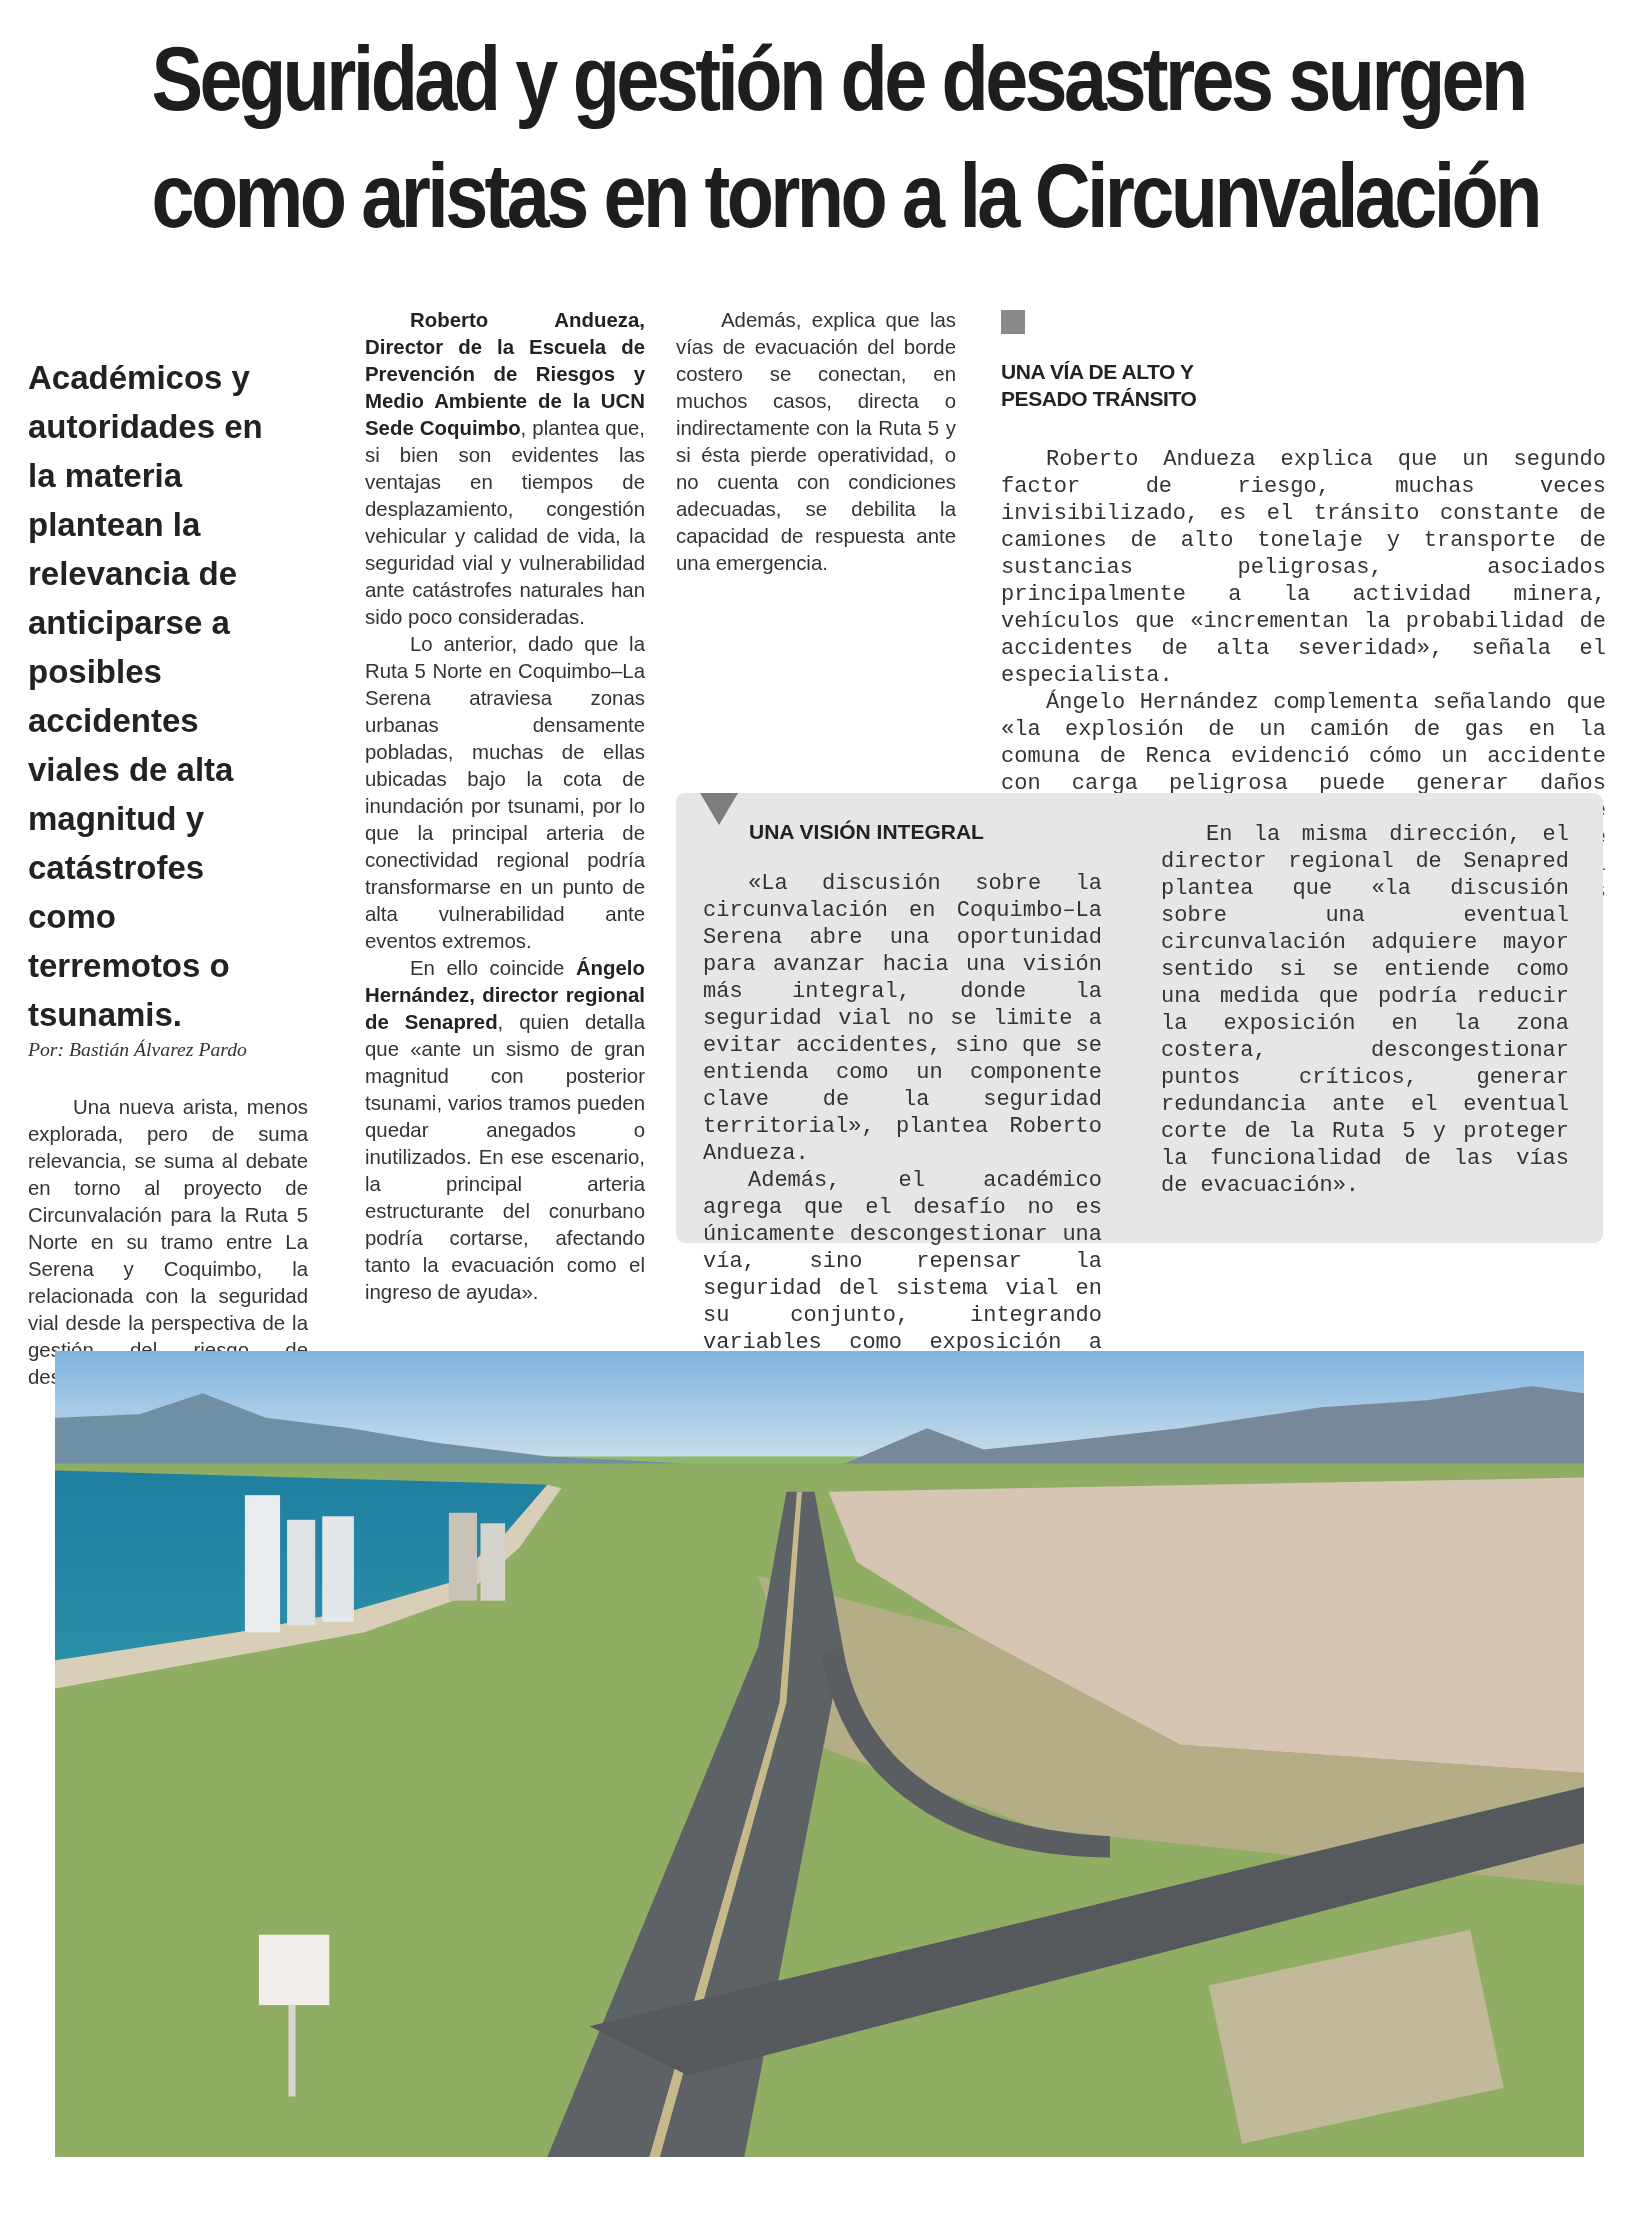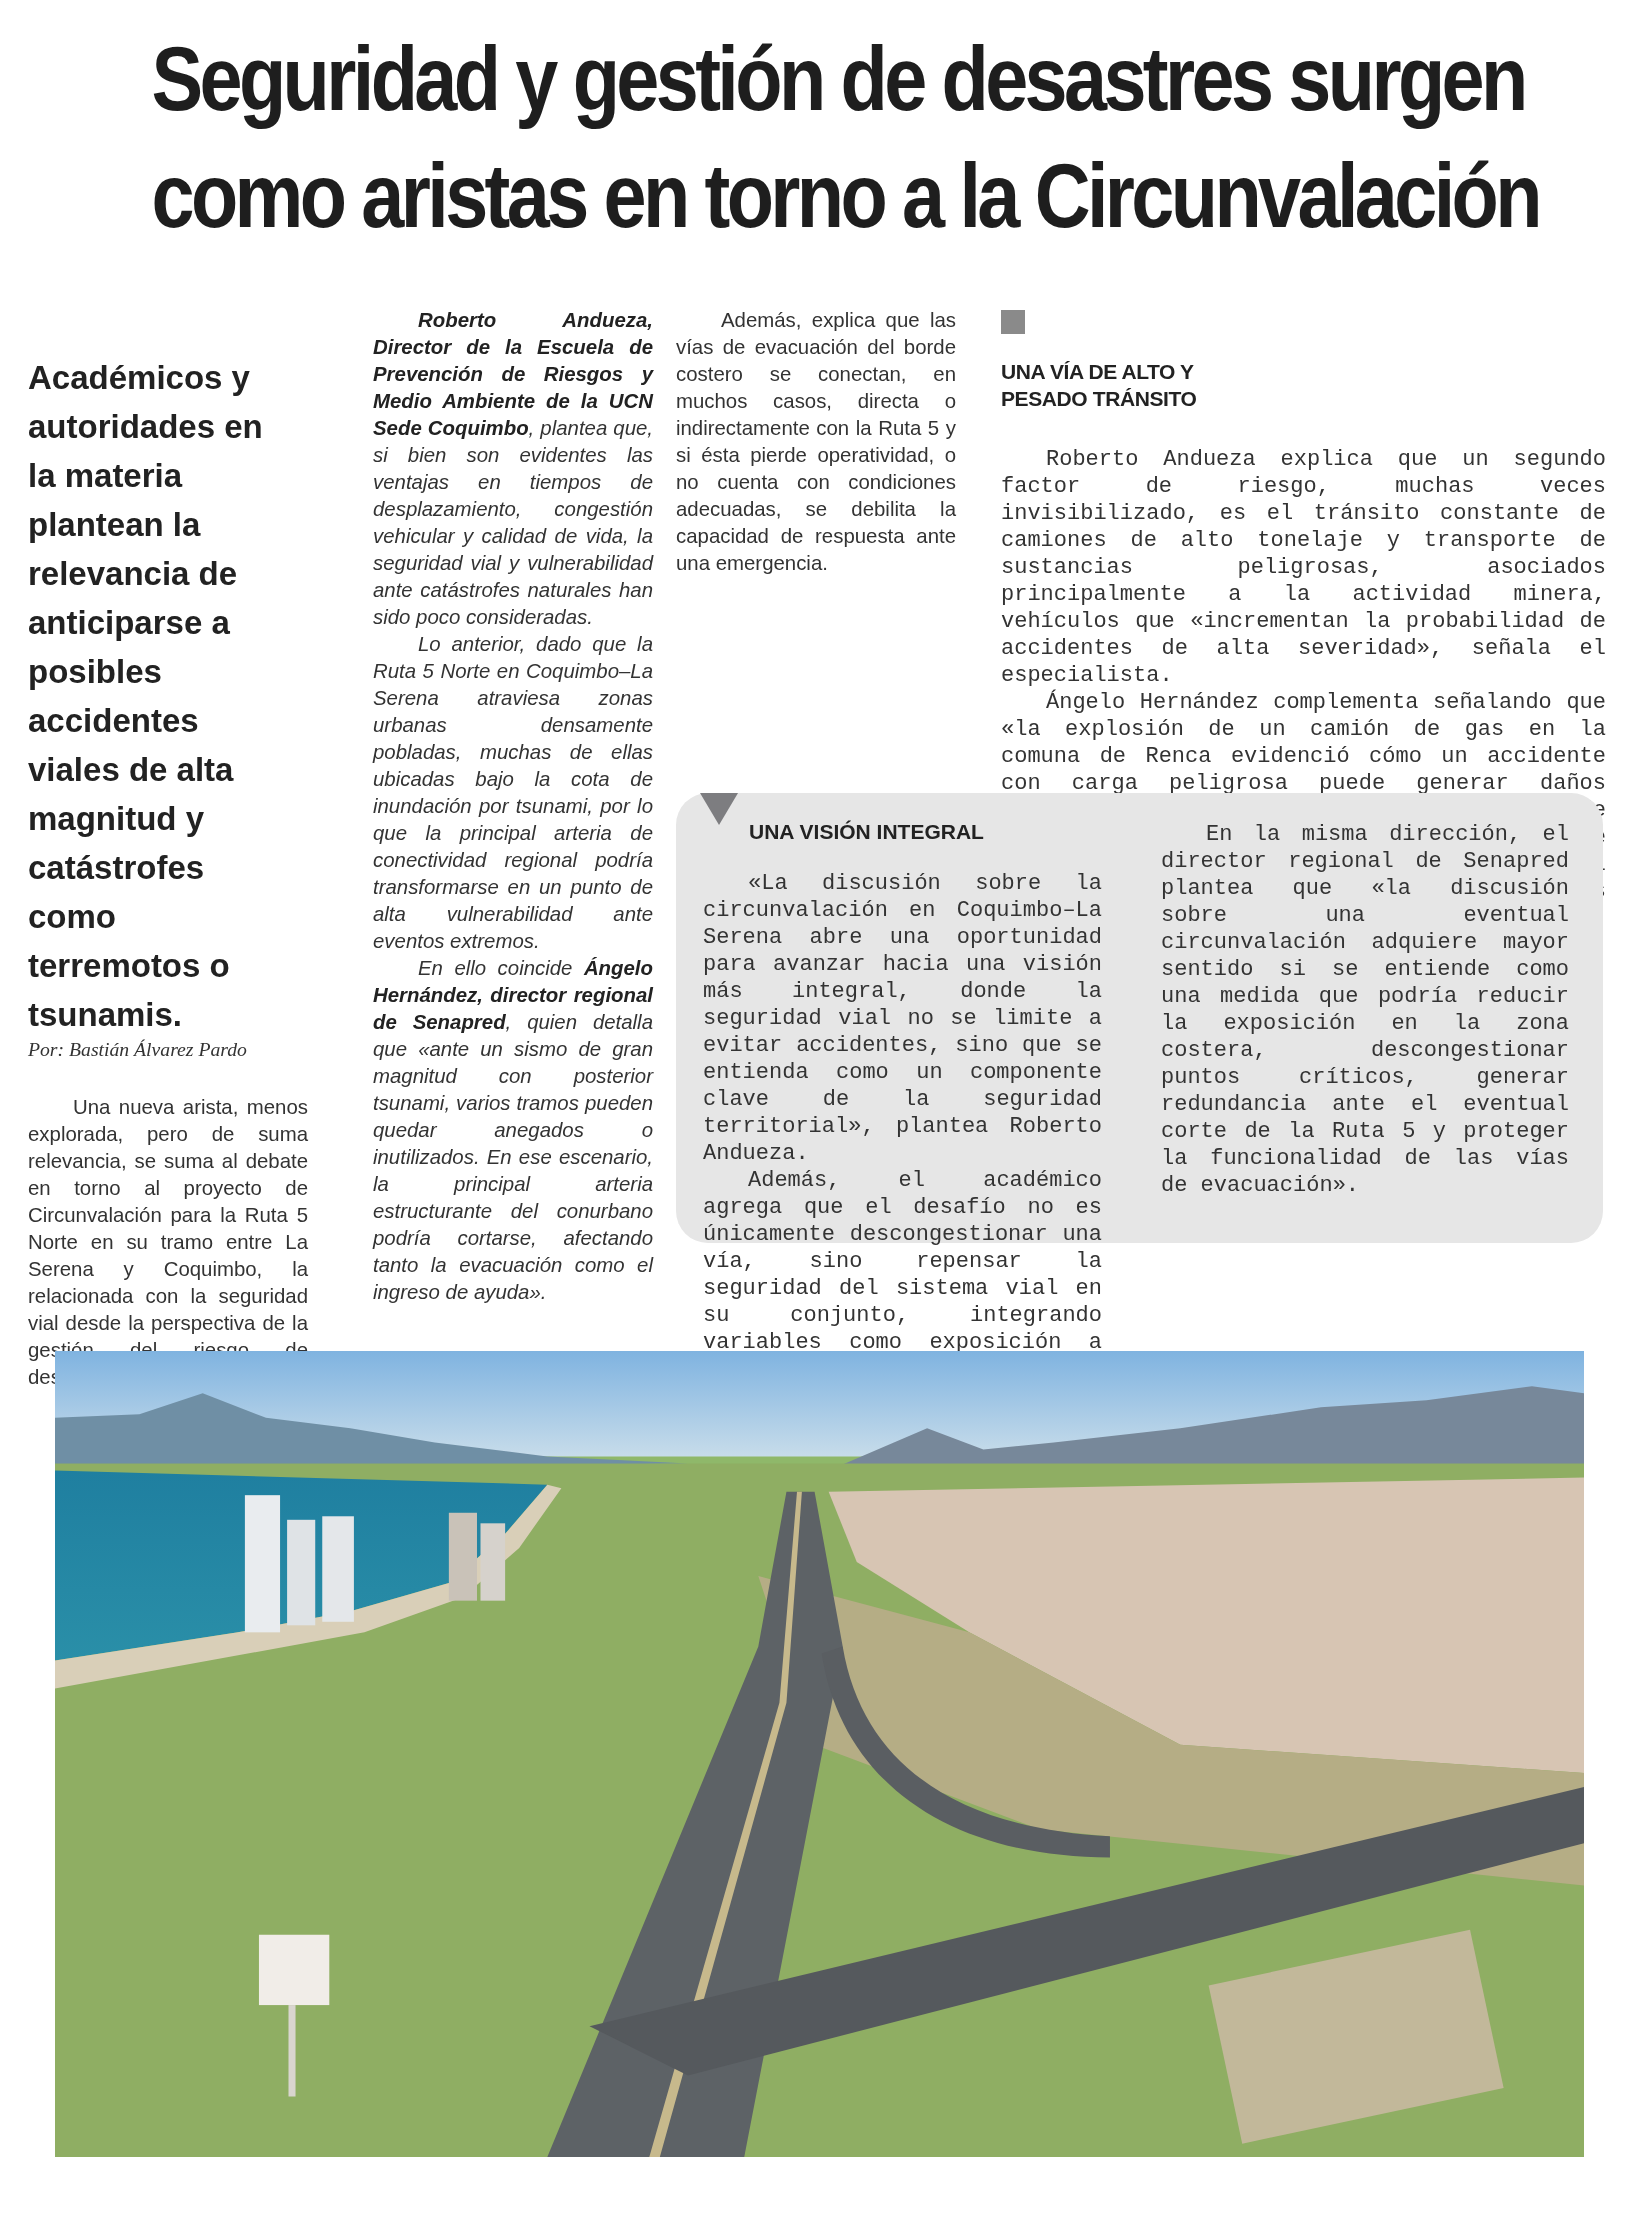--- a/index.html
+++ b/index.html
@@ -21,34 +21,34 @@
     font-family: "Liberation Serif", serif; font-style: italic;
     font-size: 19.7px; color: #333;
   }
   .col {
     position: absolute; font-family: "Liberation Sans", sans-serif;
     font-size: 20.4px; line-height: 27px; color: #333; text-align: justify;
   }
   .col p { margin: 0; text-indent: 45px; }
   .col b { color: #222; }
   .col1 { left: 28px; top: 1094px; width: 280px; }
-  .col2 { left: 373px; top: 307px; width: 280px; font-style: italic; }
+  .col2 { left: 365px; top: 307px; width: 280px; }
   .col3 { left: 676px; top: 307px; width: 280px; }
   .narrow { font-family: Liberation Mono, monospace; font-size: 22px; line-height: 27px;
             color: #333; text-align: justify; transform-origin: left top; }
   .narrow p { margin: 0; text-indent: 45px; }
   .section1 { position: absolute; left: 1001px; top: 304px; width: 605px; }
   .sec-head { display: flex; align-items: flex-start; gap: 24px; margin-bottom: 34px; flex-direction: column; }
   .sq-icon { width: 24px; height: 24px; background: #8a8a8a; margin-top: 5.6px; flex: none; }
   .sec-title { font-family: "Liberation Sans", sans-serif; font-weight: bold; font-size: 21px;
                line-height: 27px; color: #222; letter-spacing: -0.4px; }
   .sec-body { width: 605px; }
   .box {
     position: absolute; left: 676px; top: 793px; width: 927px; height: 450px;
-    background: #e6e6e6; border-radius: 32px;
+    background: #e6e6e6; border-radius: 9px;
   }
   .tri-icon {
     position: absolute; left: 24px; top: 0; width: 0; height: 0;
     border-left: 19.7px solid transparent; border-right: 19.7px solid transparent;
     border-top: 32px solid #7d7d80;
   }
   .box-title { position: absolute; left: 73px; top: 27px; font-family: "Liberation Sans", sans-serif;
                font-weight: bold; font-size: 21px; color: #222; }
   .box-col1 { position: absolute; left: 27px; top: 77px; width: 399px; }
   .box-col2 { position: absolute; left: 485px; top: 28px; width: 408px; }

